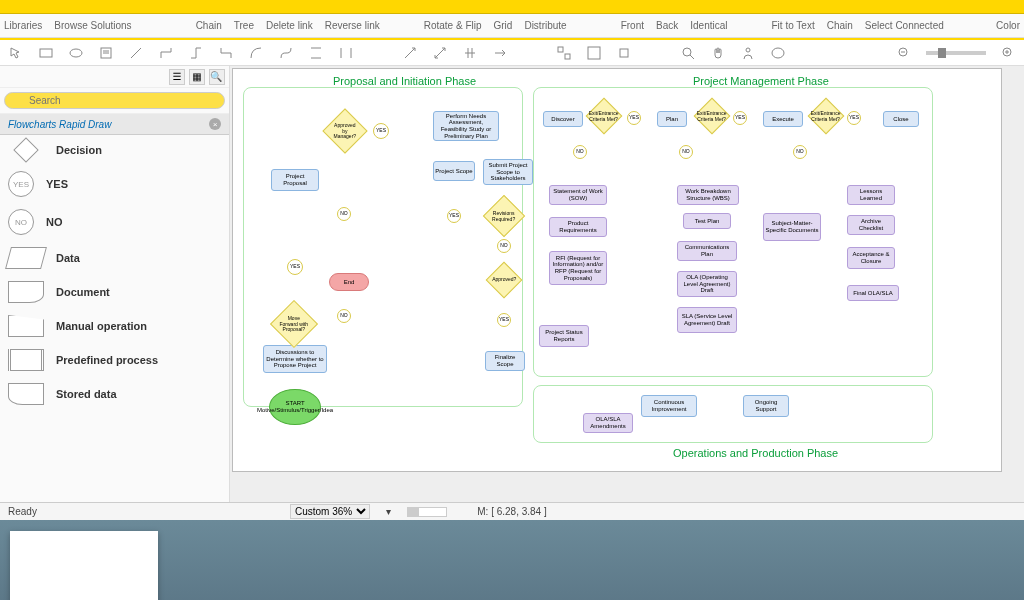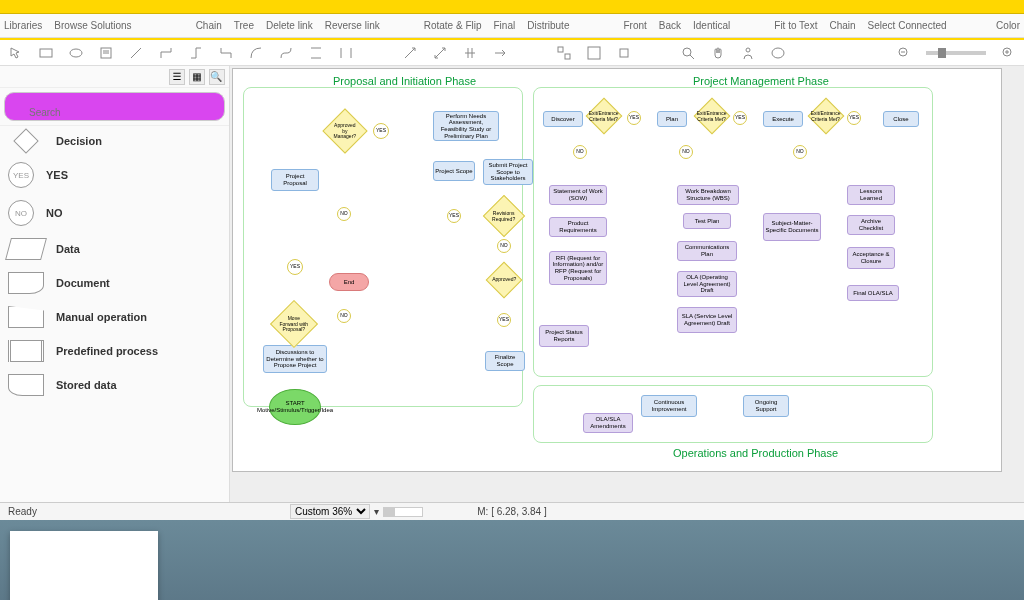--- a/index.html
+++ b/index.html
@@ -6,21 +6,21 @@
 body{background:#f5f5f5;width:1024px;height:600px;overflow:hidden;position:relative}
 .top-toolbar{background:#fafafa;border-bottom:1px solid #ddd;height:24px;display:flex;align-items:center;padding:0 4px;gap:12px}
 .top-toolbar .tb-item{color:#666;cursor:pointer;font-size:10px}
 .icon-toolbar{background:#fff;border-bottom:1px solid #ddd;height:28px;display:flex;align-items:center;padding:0 8px;gap:14px;border-top:2px solid #ffd700}
 .icon-toolbar .icon{width:16px;height:16px;display:flex;align-items:center;justify-content:center;cursor:pointer}
 .main-area{display:flex;height:436px;background:#fff}
 .sidebar{width:230px;background:#fafafa;border-right:1px solid #ddd;overflow:hidden}
 .sidebar-top{height:22px;display:flex;align-items:center;justify-content:flex-end;padding:0 4px;gap:4px;border-bottom:1px solid #eee}
 .sidebar-top .sicon{width:16px;height:16px;background:#eee;border:1px solid #ccc;cursor:pointer;display:flex;align-items:center;justify-content:center}
 .sidebar-search{padding:4px;border-bottom:1px solid #eee}
-.sidebar-search input{width:100%;border:1px solid #ccc;border-radius:10px;padding:14px 8px 2px 24px;font-size:10px;background:#d946ef}
+.sidebar-search input{width:100%;border:1px solid #ccc;border-radius:10px;padding:2px 8px 2px 24px;font-size:10px;background:#fde047}
 .palette-header{background:#e8e8e8;padding:4px 8px;font-style:italic;color:#006bb3;font-size:12px;border-bottom:1px solid #ccc;display:flex;justify-content:space-between;align-items:center}
 .palette-header .close{width:12px;height:12px;background:#aaa;border-radius:50%;color:#fff;display:flex;align-items:center;justify-content:center;font-size:8px;cursor:pointer}
 .shape-item{display:flex;align-items:center;padding:6px 8px;gap:12px;cursor:pointer}
 .shape-icon{width:36px;height:22px;border:1px solid #999;background:#fff;display:flex;align-items:center;justify-content:center;font-size:8px;color:#999}
 .shape-icon.terminator{border-radius:11px}
 .shape-icon.decision{width:30px;height:22px;transform:rotate(45deg);border:1px solid #999}
 .shape-icon.data{transform:skewX(-15deg)}
 .shape-icon.manual{clip-path:polygon(0 0,100% 20%,100% 100%,0 100%)}
 .shape-icon.document{border-radius:0 0 40% 0}
 .shape-icon.stored{border-radius:0 0 0 40%}
@@ -31,21 +31,21 @@
 .phase-box{position:absolute;border:1px solid #b2e8b2;border-radius:8px}
 .node{position:absolute;font-size:6px;text-align:center;display:flex;align-items:center;justify-content:center;padding:1px;line-height:1.1}
 .node.rect{background:#dce8f7;border:1px solid #8bb5e0;border-radius:3px}
 .node.proc{background:#e2d9f2;border:1px solid #b49ed9;border-radius:3px}
 .node.diamond{background:#fcf4b3;border:1px solid #d9c94a;transform:rotate(45deg)}
 .node.diamond span{transform:rotate(-45deg);font-size:5px}
 .node.start{background:#7bd968;border:1px solid #4daf3a;border-radius:50%}
 .node.end{background:#f4a6a6;border:1px solid #d97a7a;border-radius:12px}
 .node.circle{background:#fff;border:1px solid #d9c94a;border-radius:50%;font-size:5px}
 .statusbar{height:18px;background:#f5f5f5;border-top:1px solid #ccc;display:flex;align-items:center;padding:0 8px;font-size:10px;color:#444;position:relative}
-.zoom-sel{position:absolute;left:290px;display:flex;align-items:center;gap:4px}
+.zoom-sel{position:absolute;left:290px;display:flex;align-items:center;gap:16px}
 .zoom-sel select{font-size:10px;border:1px solid #ccc}
 .mouse-coord{position:absolute;left:50%;transform:translateX(-50%)}
 .thumbnail-strip{height:96px;background:linear-gradient(#6b8a99,#5a7585);padding:10px;display:flex;align-items:center}
 .thumb{width:148px;height:74px;background:#fff;border:2px solid #fff;box-shadow:0 2px 6px rgba(0,0,0,.3)}
 svg{overflow:visible}
 .mini-icon{fill:none;stroke:#888;stroke-width:1}
 .yellow-bar{height:14px;background:#ffd700;border-bottom:1px solid #d4b300}
 </style>
 </head>
 <body>
@@ -55,21 +55,21 @@
 <div class="top-toolbar">
   <span class="tb-item">Libraries</span>
   <span class="tb-item">Browse Solutions</span>
   <span style="flex:0 0 40px"></span>
   <span class="tb-item">Chain</span>
   <span class="tb-item">Tree</span>
   <span class="tb-item">Delete link</span>
   <span class="tb-item">Reverse link</span>
   <span style="flex:0 0 20px"></span>
   <span class="tb-item">Rotate &amp; Flip</span>
-  <span class="tb-item">Final</span>
+  <span class="tb-item">Grid</span>
   <span class="tb-item">Distribute</span>
   <span style="flex:0 0 30px"></span>
   <span class="tb-item">Front</span>
   <span class="tb-item">Back</span>
   <span class="tb-item">Identical</span>
   <span style="flex:0 0 20px"></span>
   <span class="tb-item">Fit to Text</span>
   <span class="tb-item">Chain</span>
   <span class="tb-item">Select Connected</span>
   <span style="flex:1"></span>
@@ -222,20 +222,24 @@
 <div class="main-area">
   <div class="sidebar">
     <div class="sidebar-top">
       <span class="sicon">☰</span>
       <span class="sicon">▦</span>
       <span class="sicon" style="color:#06c;font-weight:bold">🔍</span>
     </div>
     <div class="sidebar-search">
       <input type="text" placeholder="Search" style="">
     </div>
+    <div class="palette-header">
+      <span>Flowcharts Rapid Draw</span>
+      <span class="close">×</span>
+    </div>
     <div id="shapes">
         <div class="shape-item">
           <div class="shape-icon decision" style="width: 18px; height: 18px; margin: 0px 9px;"></div>
           <div class="shape-label">Decision</div>
         </div>
         <div class="shape-item">
           <div class="shape-icon yes" style="border-radius: 50%; width: 26px; height: 26px;">YES</div>
           <div class="shape-label">YES</div>
         </div>
         <div class="shape-item">

